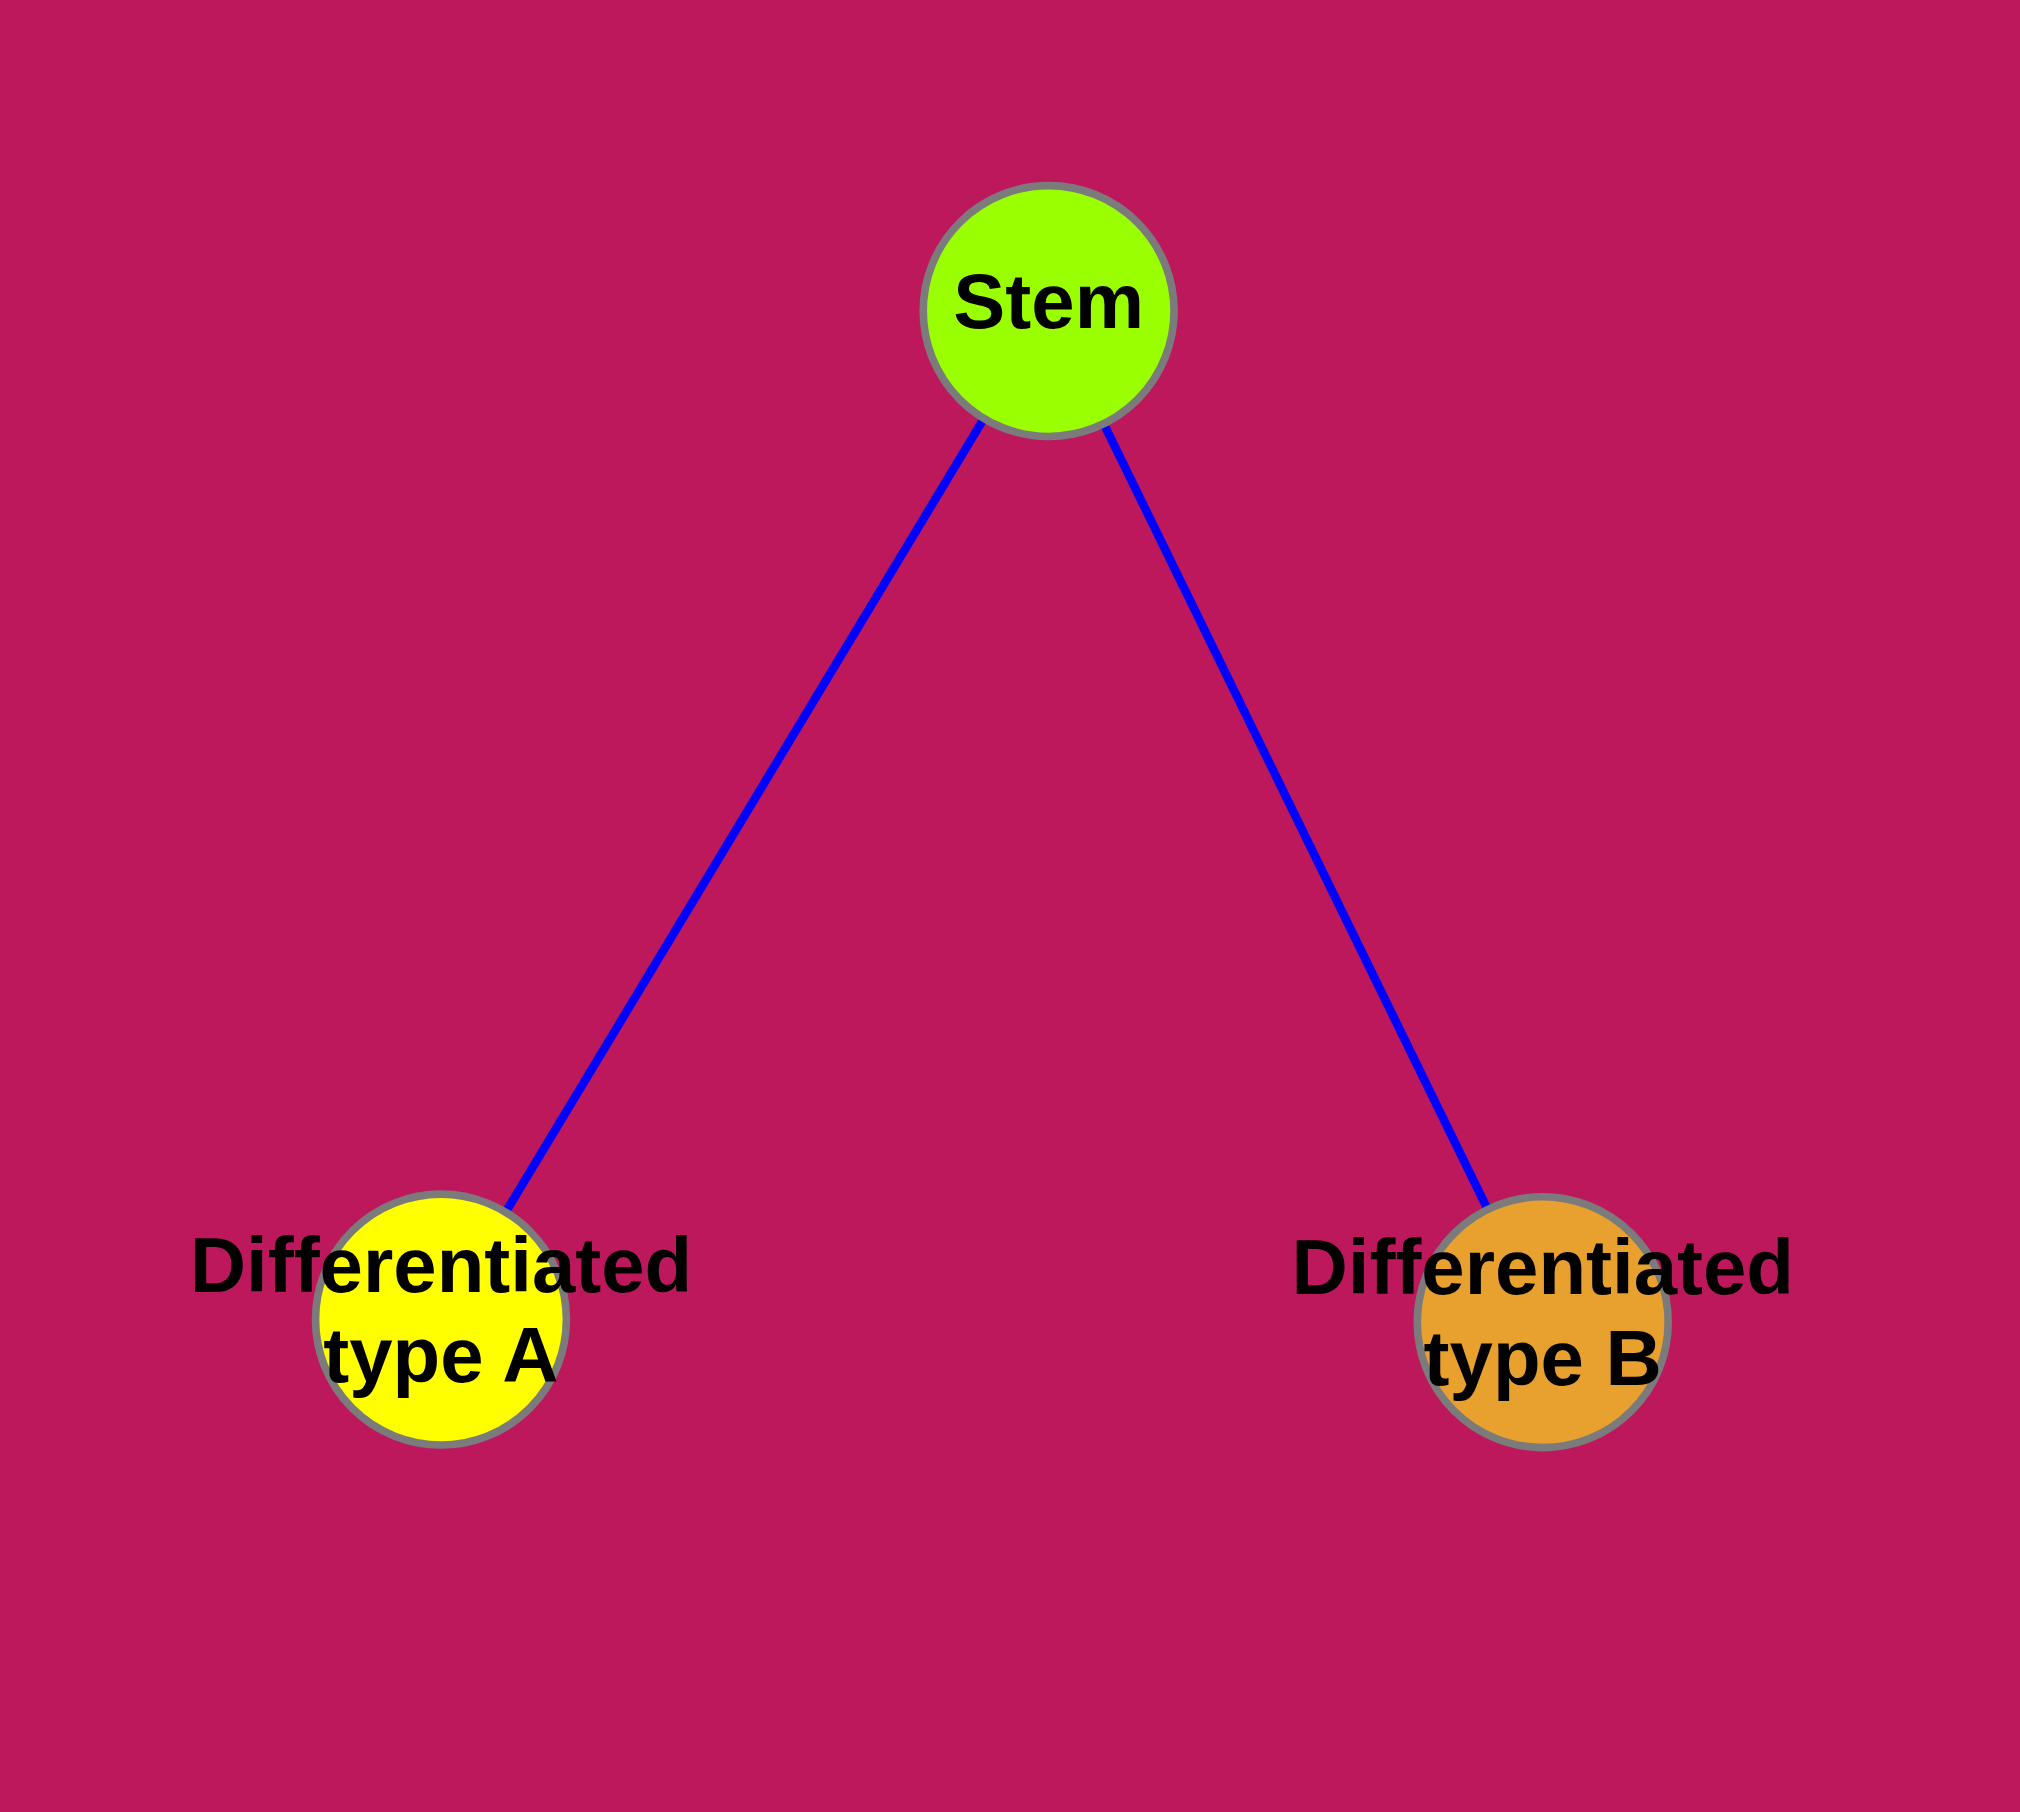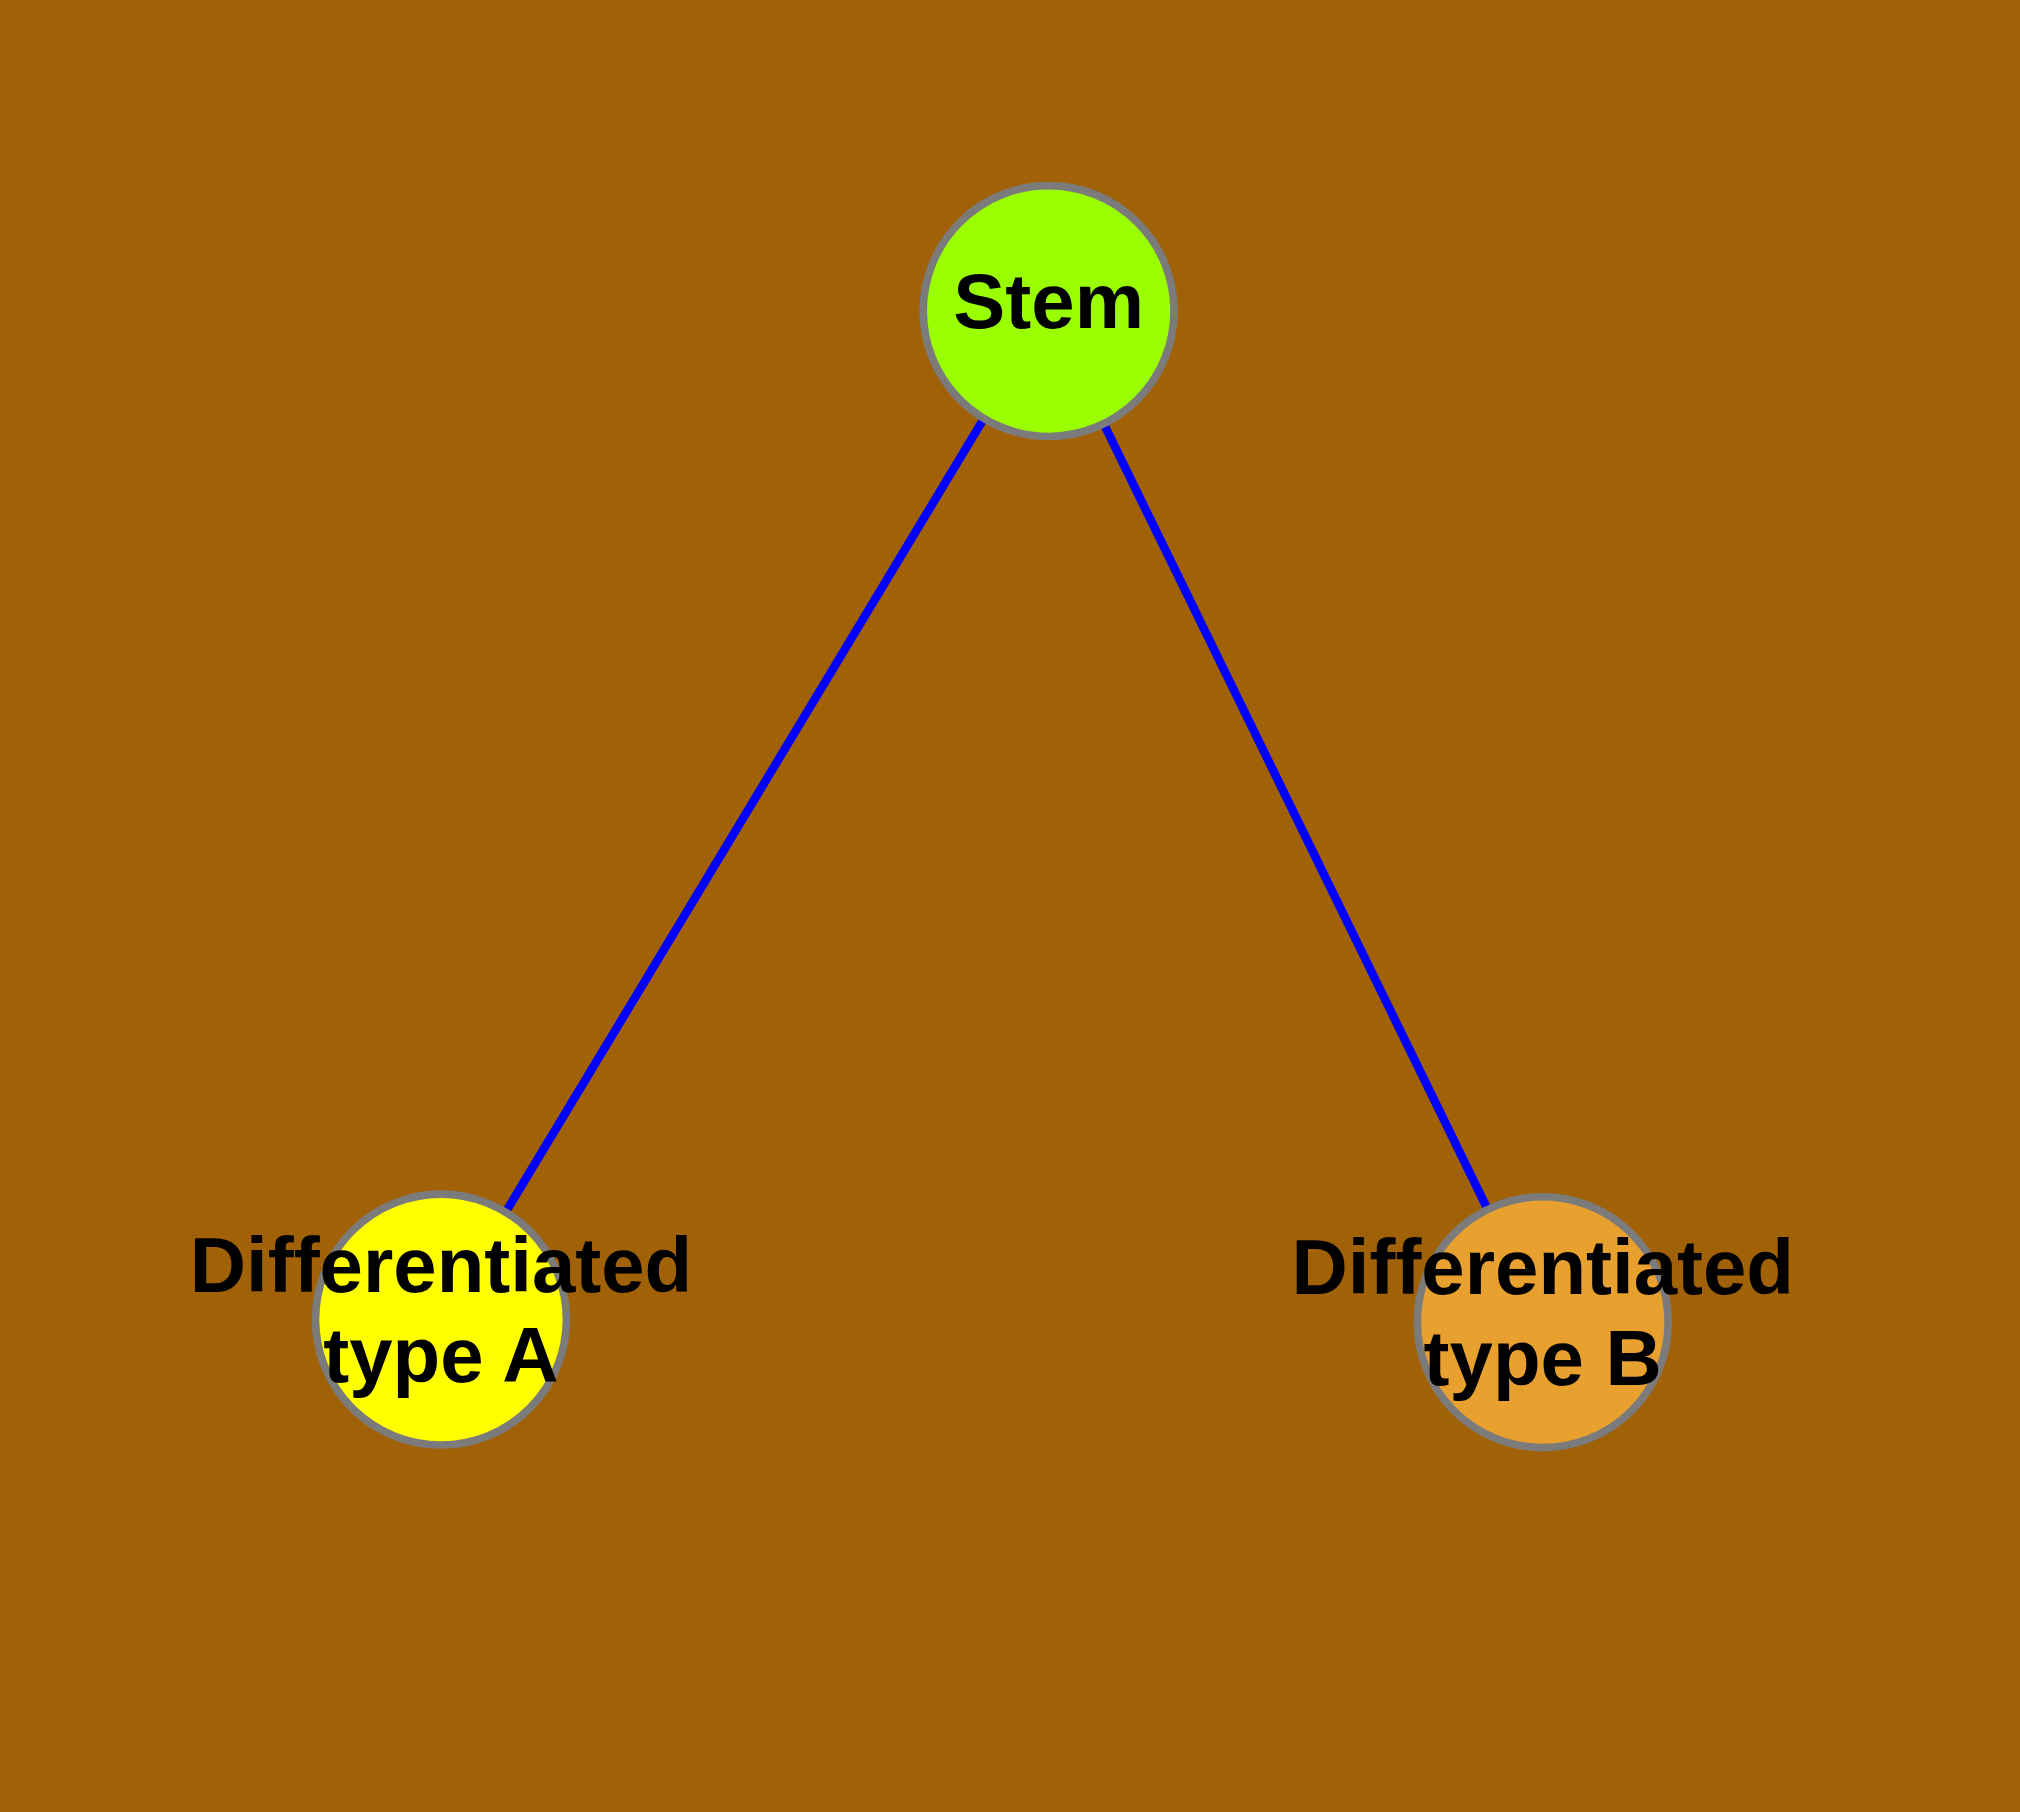--- a/index.html
+++ b/index.html
@@ -9,21 +9,21 @@
     background: #ffffff;
   }
   body {
     font-family: "Liberation Sans", sans-serif;
   }
   #canvas {
     position: relative;
     width: 2021px;
     height: 1812px;
     overflow: hidden;
-    background: #a16207;
+    background: #be185d;
   }
   #graph-svg {
     position: absolute;
     top: 0;
     left: 0;
     width: 2021px;
     height: 1812px;
     display: block;
   }
   .node-circle {

